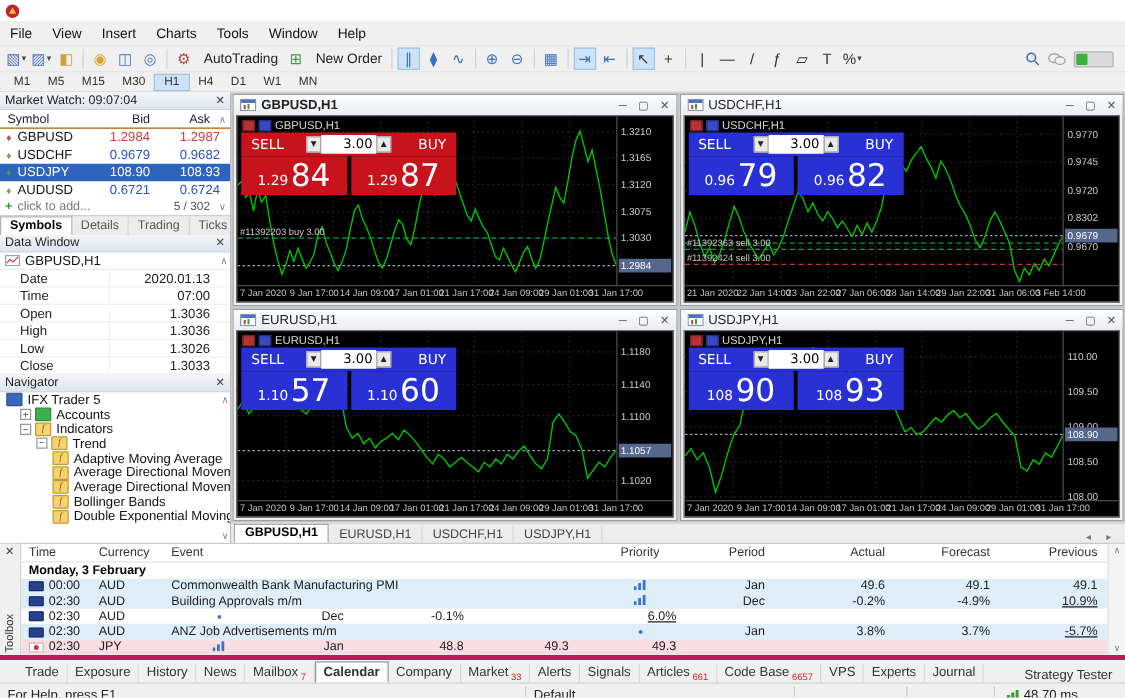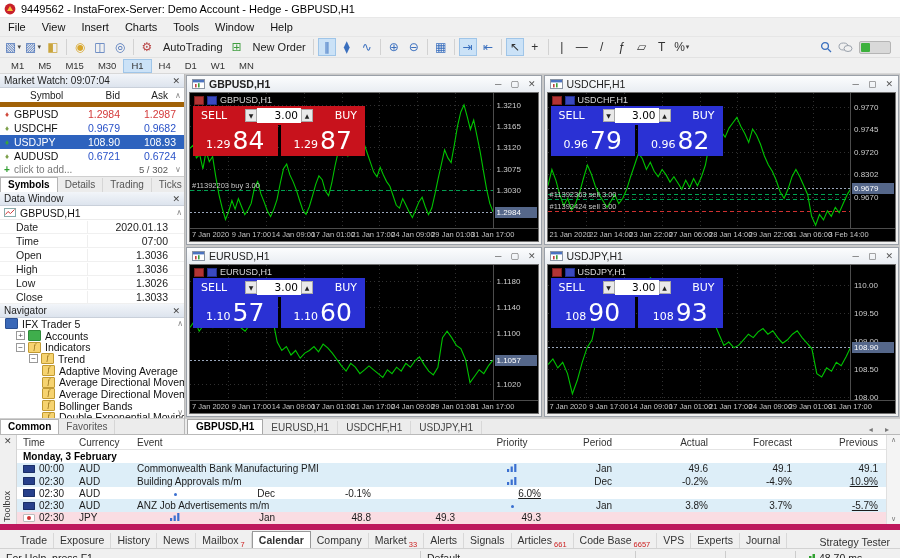--- a/index.html
+++ b/index.html
@@ -30,21 +30,21 @@
   
   .main{display:flex;height:360px;}
   .leftcol{width:185px;box-sizing:border-box;border-right:1px solid #b9b9b9;display:flex;flex-direction:column;background:#fff;}
   .rightcol{flex:1;display:flex;flex-direction:column;background:#d6d6d6;}
 
   
   .phead{height:14px;background:linear-gradient(#f2f5f9,#dde4ee);border-bottom:1px solid #c9d0da;display:flex;align-items:center;padding:0 4px;font-size:10px;color:#222;box-sizing:border-box;}
   .phead .x{margin-left:auto;font-size:9px;color:#444;cursor:default;}
 
   
-  .mw-colhead{display:flex;height:14px;border-bottom:5px solid #a16207;font-size:10px;color:#222;align-items:center;padding-left:24px;}
+  .mw-colhead{display:flex;height:14px;border-bottom:1px solid #a16207;font-size:10px;color:#222;align-items:center;}
   .mw-colhead .c1{flex:1;padding-left:6px;}
   .mw-colhead .c2{width:52px;text-align:right;}
   .mw-colhead .c3{width:48px;text-align:right;padding-right:4px;}
   .mw-colhead .sc{width:12px;text-align:center;color:#888;font-size:8px;}
   .mwrow{display:flex;height:14px;align-items:center;font-size:10.5px;cursor:default;}
   .mwrow .ic{width:14px;text-align:center;font-size:8px;}
   .mwrow .sy{flex:1;color:#111;}
   .mwrow .bid{width:52px;text-align:right;}
   .mwrow .ask{width:56px;text-align:right;padding-right:8px;}
   .mwrow.sel{background:#2e63be;color:#fff;}
@@ -136,21 +136,21 @@
   .flag{width:12px;height:8px;display:inline-block;flex:none;border-radius:1px;}
   .flag-aud{background:#27408b;box-shadow:inset 0 0 0 1px #1b2f66;}
   .flag-jpy{background:#fff;border:1px solid #bbb;position:relative;box-sizing:border-box;}
   .flag-jpy:after{content:"";position:absolute;left:3px;top:1px;width:4px;height:4px;background:#d03333;border-radius:50%;}
   .prio-dot{width:3px;height:3px;background:#3a6fd0;border-radius:50%;display:inline-block;vertical-align:middle;}
   .tb-scroll{width:13px;background:#f4f4f4;border-left:1px solid #e0e0e0;position:relative;flex:none;font-size:7px;color:#777;text-align:center;}
   .tb-scroll .up{position:absolute;top:1px;left:0;right:0;}
   .tb-scroll .dn{position:absolute;bottom:1px;left:0;right:0;}
 
   
-  .tabsrow{height:18px;background:#f0f0f0;border-top:6px solid #be185d;display:flex;align-items:flex-end;font-size:10.5px;padding-left:14px;}
+  .tabsrow{height:18px;background:#f0f0f0;border-top:4px solid #be185d;display:flex;align-items:flex-end;font-size:10.5px;padding-left:14px;}
   .tbt{padding:0 6px;height:15px;line-height:15px;color:#333;cursor:default;border-right:1px solid #d8d8d8;white-space:nowrap;}
   .tbt.act{background:#fff;border:1px solid #999;border-bottom:none;height:16px;line-height:16px;font-weight:bold;}
   .tbt sub{color:#cc2222;font-size:7.5px;}
   .tbt-right{margin-left:auto;padding-right:10px;color:#333;}
   .statusbar{height:18px;background:#f0f0f0;border-top:1px solid #d2d2d2;display:flex;align-items:center;font-size:10.5px;color:#222;}
   .sb-help{flex:1;padding-left:6px;}
   .sb-cell{border-left:1px solid #cccccc;height:14px;line-height:14px;padding:0 6px;box-sizing:border-box;}
   .sb-default{width:215px;}
   .sb-e1{width:90px;}
   .sb-e2{width:70px;}
@@ -159,21 +159,20 @@
 </head>
 <body>
 
 <div id="app">
 
   <div class="titlebar">
     <svg width="12" height="12" viewBox="0 0 12 12">
         <circle cx="6" cy="6" r="5.4" fill="#c8202a"></circle>
         <path d="M3 8 L6 3 L9 8 Z" fill="#f3c13a"></path>
       </svg>
-    <span>9449562 - InstaForex-Server: Demo Account - Hedge - GBPUSD,H1</span>
   </div>
 
   <div class="menubar" id="menubar">
       <span class="menu-item">File</span>
       <span class="menu-item">View</span>
       <span class="menu-item">Insert</span>
       <span class="menu-item">Charts</span>
       <span class="menu-item">Tools</span>
       <span class="menu-item">Window</span>
       <span class="menu-item">Help</span>
@@ -435,24 +434,20 @@
             <div class="ntrow" style="padding-left: 42px;">
               <span style="width: 0px;"></span>
               <span class="nt-ico ico-f">f</span>
               <span>Bollinger Bands</span>
             </div>
             <div class="ntrow" style="padding-left: 42px;">
               <span style="width: 0px;"></span>
               <span class="nt-ico ico-f">f</span>
               <span>Double Exponential Moving Av</span>
             </div>
-          </div>
-        <div class="ptabs" id="nav-tabs">
-            <span class="ptab act">Common</span>
-            <span class="ptab">Favorites</span>
           </div>
       </div>
 
     </div>
 
     <div class="rightcol">
       <div class="chartgrid" id="chartgrid">
           <div class="cwin">
             <div class="cw-title">
               <svg width="13" height="10" viewBox="0 0 13 10">

